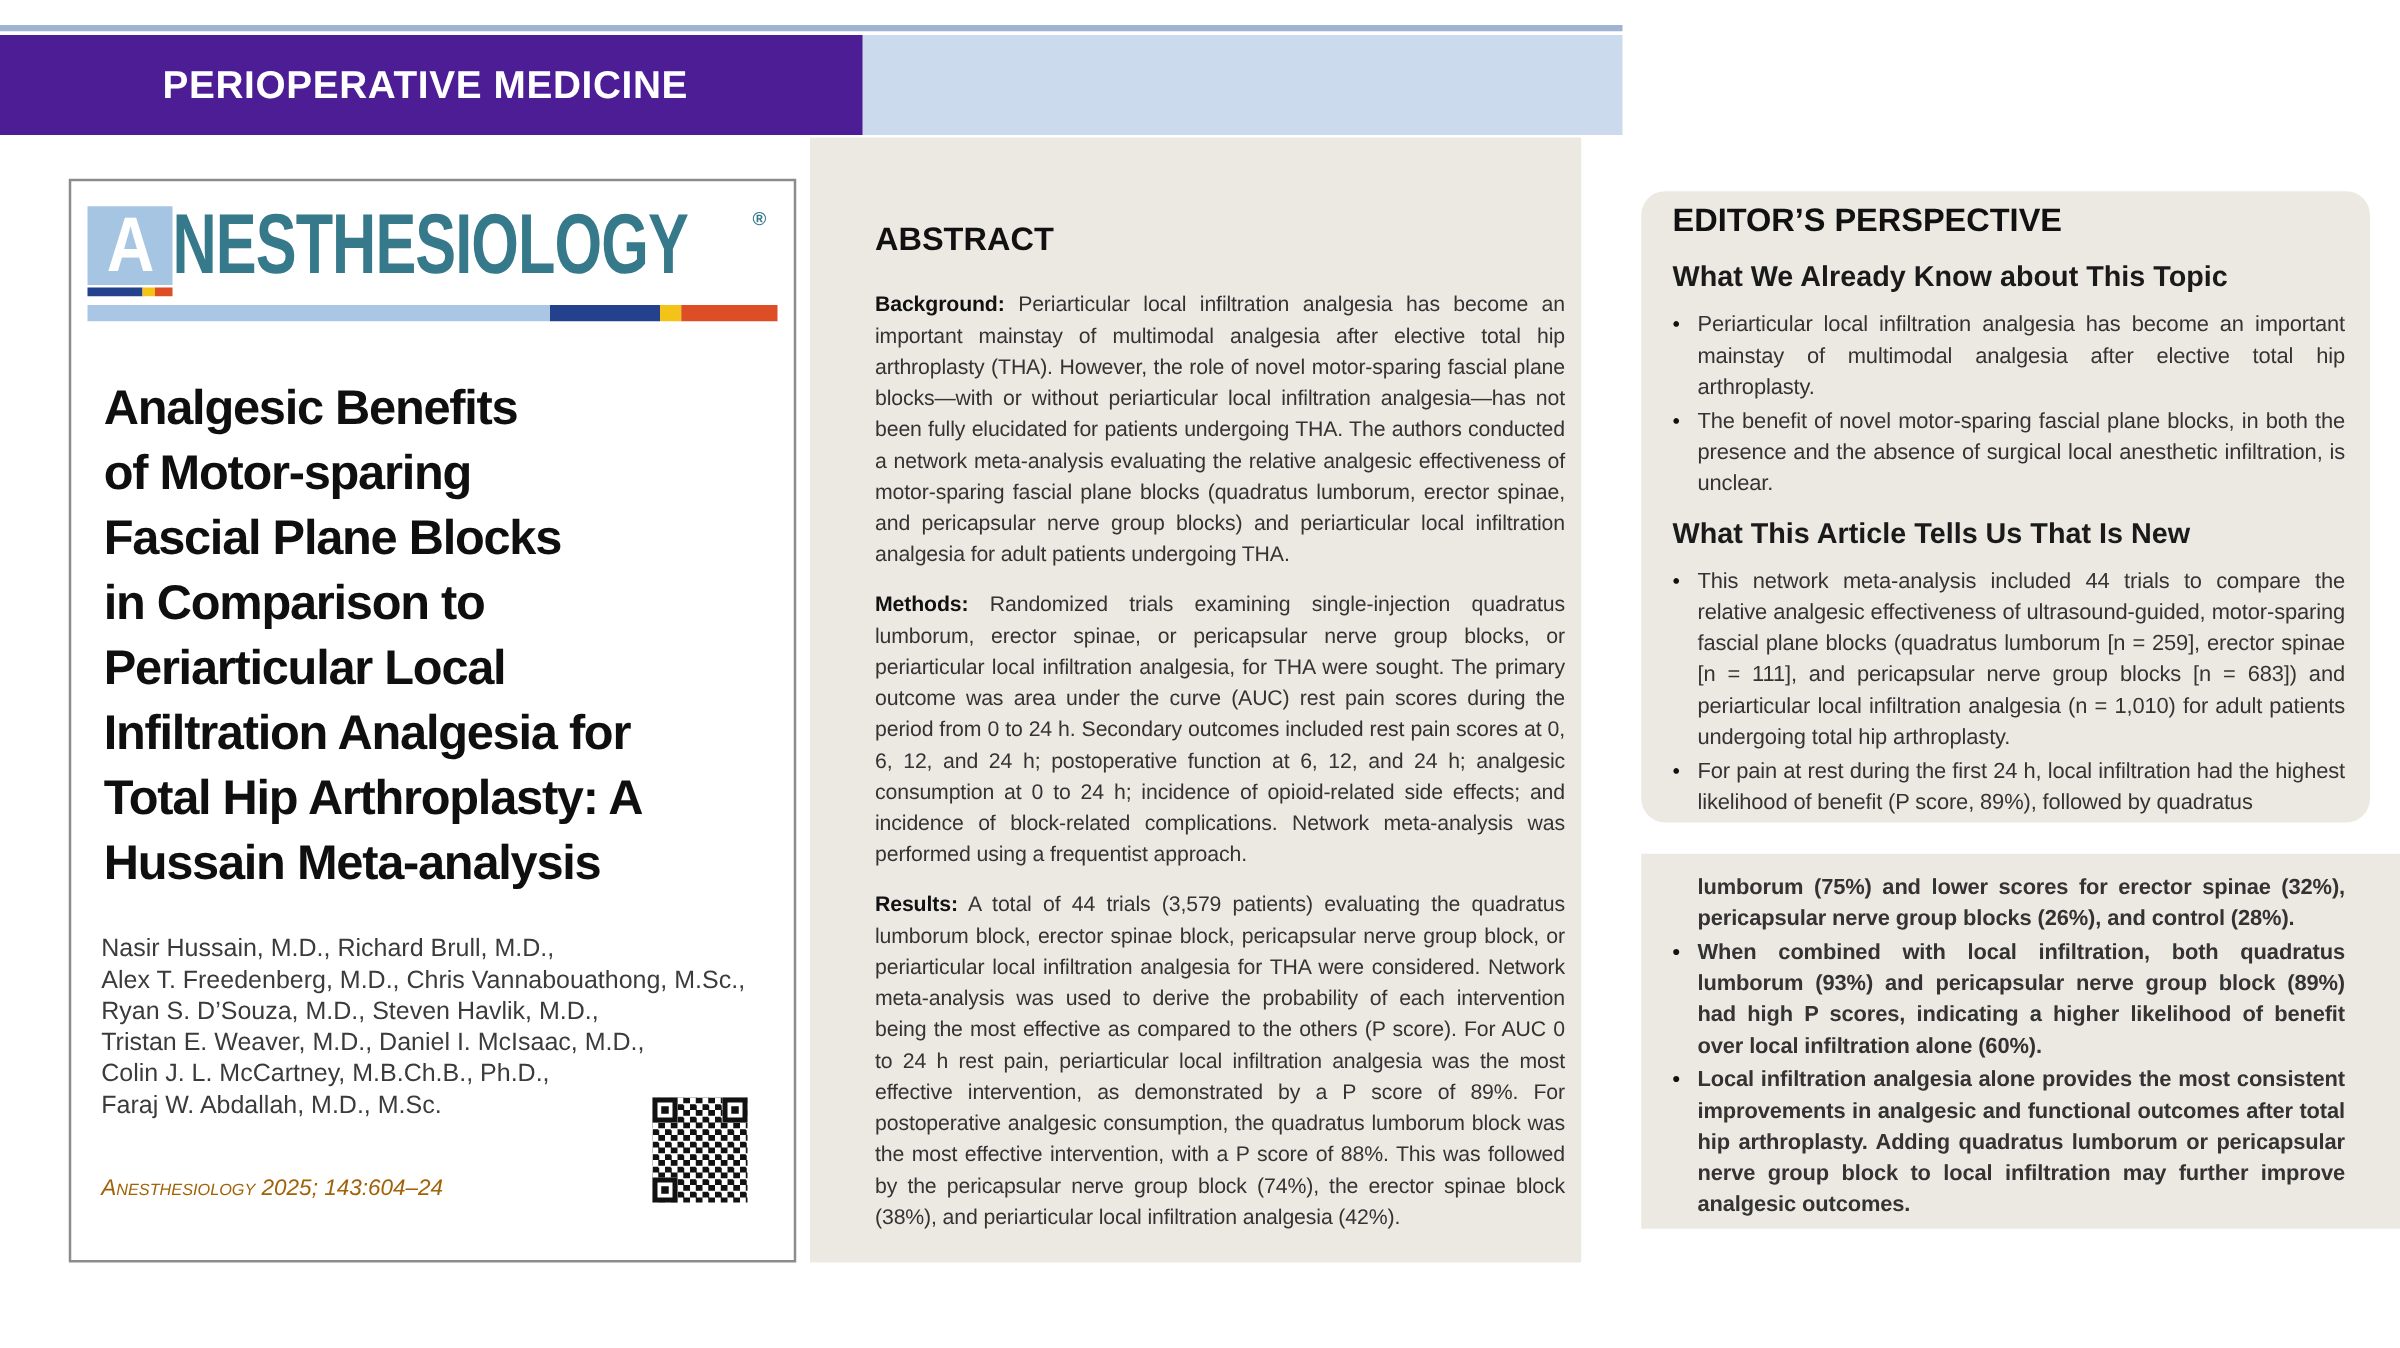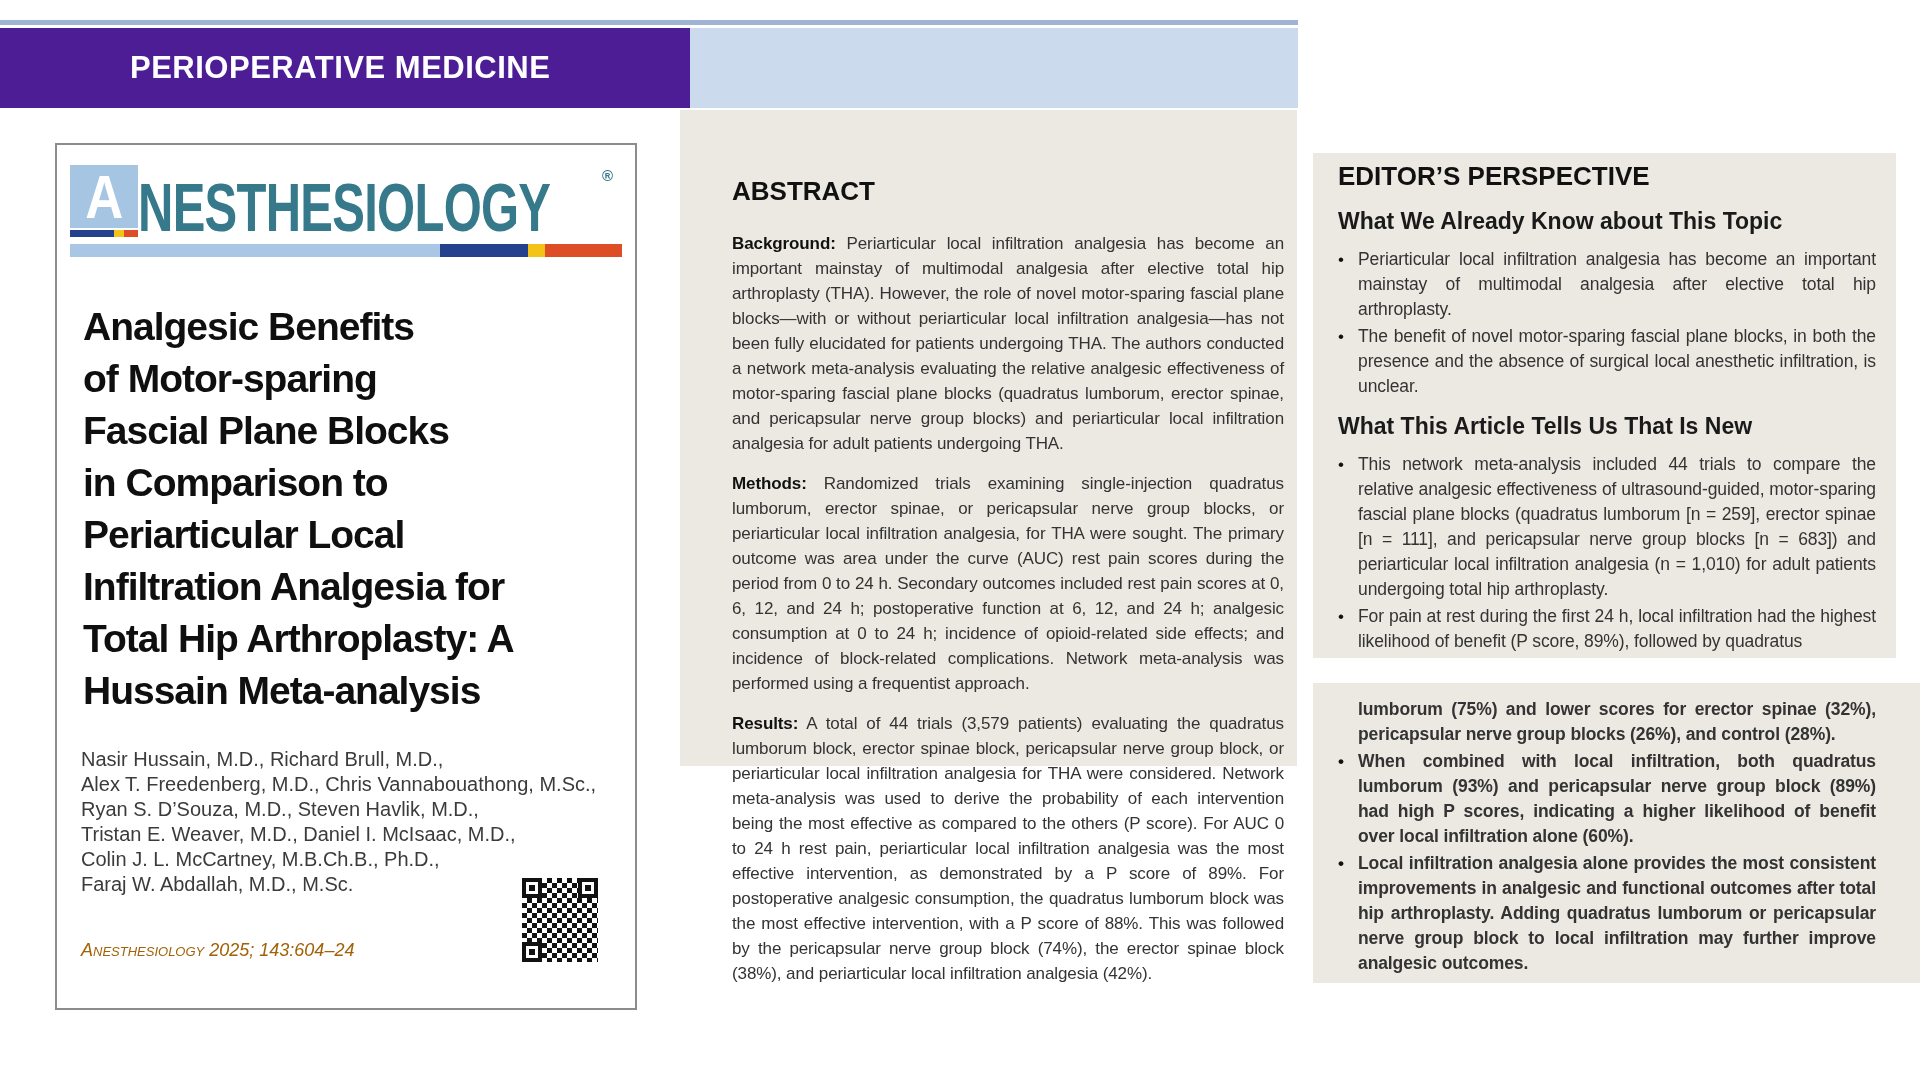--- a/index.html
+++ b/index.html
@@ -13,21 +13,21 @@
   .banner-dark span{display:block;padding-left:130px;line-height:80px;color:#ffffff;
       font-size:31px;font-weight:bold;letter-spacing:0.5px;}
 
   
   .left-box{position:absolute;left:55px;top:143px;width:582px;height:867px;
       background:#fff;border:2px solid #8C8C8C;box-sizing:border-box;}
   .logo-square{position:absolute;left:13px;top:20px;width:68px;height:63px;background:#A6C5E2;
       text-align:center;}
   .logo-square b{display:inline-block;font-size:62px;line-height:63px;color:#ffffff;
       font-weight:bold;transform:scaleX(0.85);}
-  .logo-word{position:absolute;left:81px;top:32px;height:63px;white-space:nowrap;}
+  .logo-word{position:absolute;left:81px;top:20px;height:63px;white-space:nowrap;}
   .logo-word span{display:inline-block;font-size:68px;line-height:60px;font-weight:bold;
       color:#35798A;letter-spacing:-1px;transform:scaleX(0.72);transform-origin:left center;}
   .logo-reg{position:absolute;left:545px;top:22px;font-size:15px;color:#35798A;font-weight:bold;}
   .strip-a{position:absolute;left:13px;top:85px;width:68px;height:7px;display:flex;}
   .rule{position:absolute;left:13px;top:99px;width:552px;height:13px;display:flex;}
   .seg-navy{background:#24418E;}
   .seg-yellow{background:#F3C317;}
   .seg-orange{background:#DD4E26;}
   .seg-lblue{background:#A9C7E5;}
 
@@ -44,30 +44,30 @@
   
   .qr{position:absolute;left:463px;top:731px;width:80px;height:88px;background:#fff;}
   .qr .mods{position:absolute;left:2px;top:2px;right:2px;bottom:2px;
       background-image:conic-gradient(#111 90deg,#fff 90deg 180deg,#111 180deg 270deg,#fff 270deg);
       background-size:10px 10px;}
   .finder{position:absolute;width:20px;height:20px;border:4px solid #111;background:#fff;box-sizing:border-box;}
   .finder i{position:absolute;left:3px;top:3px;width:6px;height:6px;background:#111;display:block;}
   .f1{left:2px;top:2px;} .f2{right:2px;top:2px;} .f3{left:2px;bottom:2px;}
 
   
-  .abstract-panel{position:absolute;left:680px;top:110px;width:617px;height:656px;background:#ECE9E2;}
+  .abstract-panel{position:absolute;left:648px;top:110px;width:617px;height:900px;background:#ECE9E2;}
   .abstract-inner{position:absolute;left:52px;top:66px;width:552px;}
   .abstract-inner h2{margin:0 0 24px 0;font-size:26px;font-weight:900;color:#111;letter-spacing:0;}
   .abstract-inner p{margin:0 0 15px 0;font-size:17px;line-height:25px;color:#333;
       text-align:justify;letter-spacing:-0.1px;}
   .abstract-inner p b{color:#111;}
 
   
   .editor-panel{position:absolute;background:#ECE9E2;}
-  .ep1{left:1313px;top:153px;width:583px;height:505px;}
+  .ep1{left:1313px;top:153px;width:583px;height:505px;border-radius:19px;}
   .ep2{left:1313px;top:683px;width:689px;height:300px;font-weight:bold;}
   .ep-inner{position:absolute;left:25px;top:8px;width:538px;}
   .ep-inner h2{margin:0 0 16px 0;font-size:26px;font-weight:900;color:#111;}
   .ep-inner h3{margin:14px 0 12px 0;font-size:23px;font-weight:bold;color:#1a1a1a;}
   .bullet{display:flex;margin:0 0 2px 0;}
   .bullet .dot{flex:0 0 20px;font-size:17px;line-height:25px;color:#111;}
   .bullet .btxt{flex:1;font-size:17.5px;line-height:25px;color:#333;text-align:justify;
       letter-spacing:-0.1px;}
   .lead-cont{padding-left:20px;font-size:17.5px;line-height:25px;color:#333;
       text-align:justify;letter-spacing:-0.1px;margin:0 0 2px 0;}

